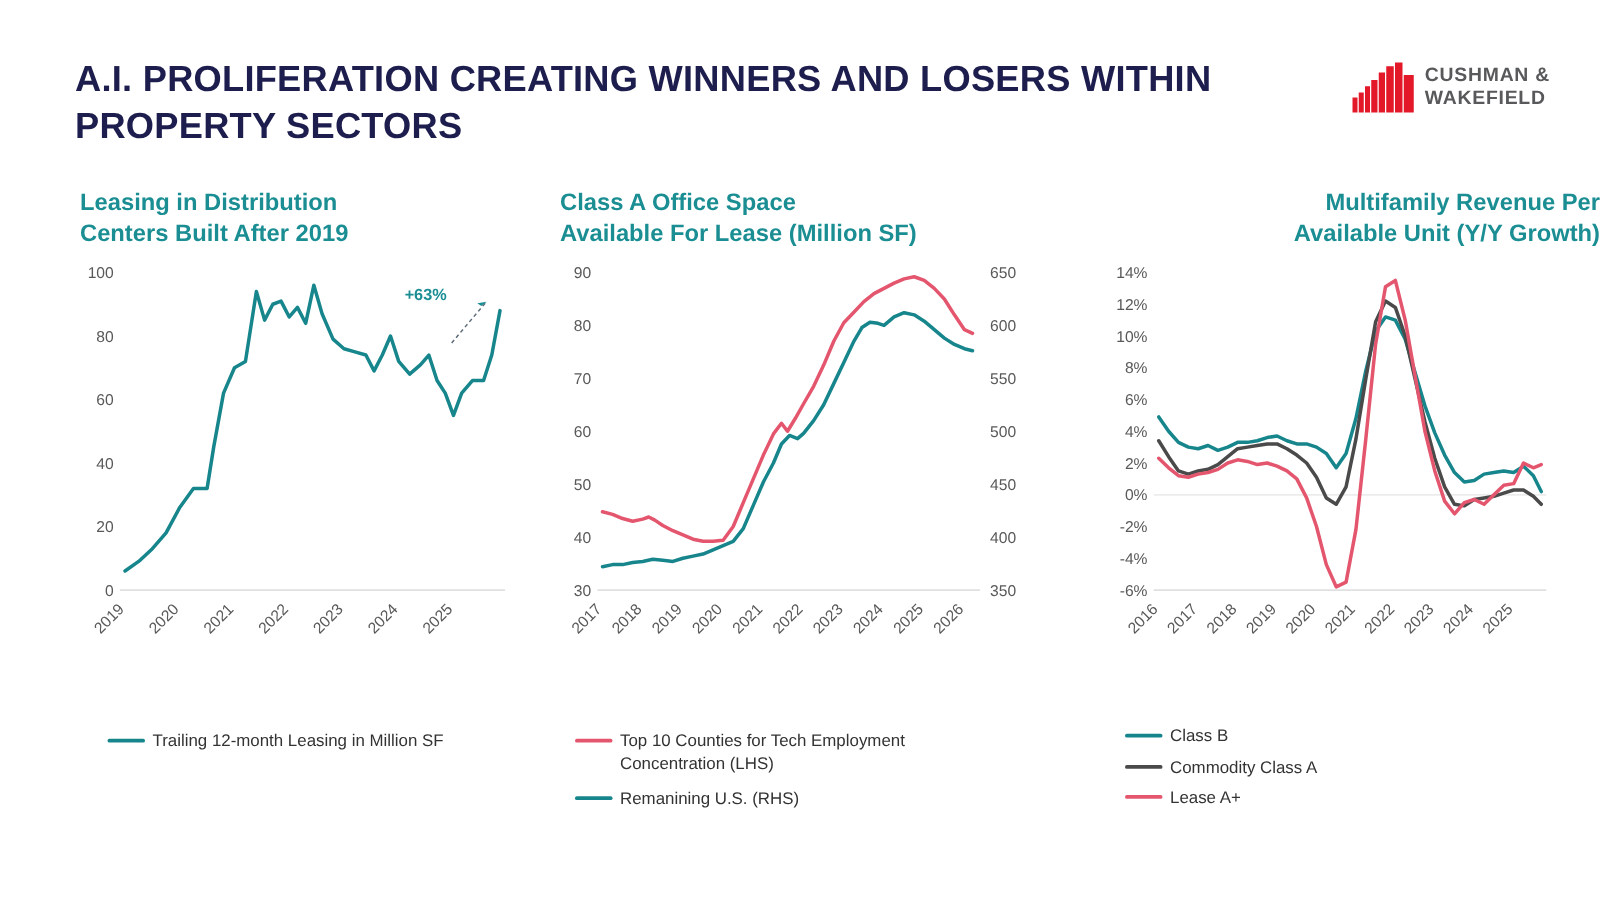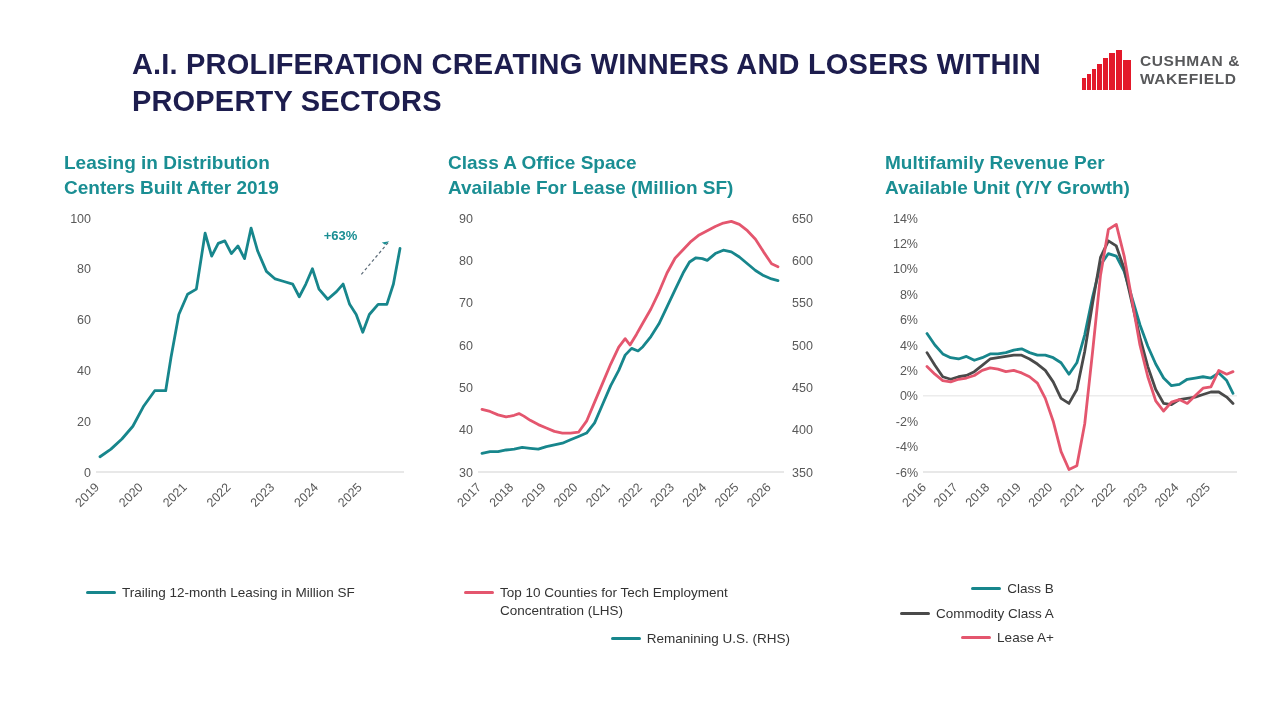--- a/index.html
+++ b/index.html
@@ -11,21 +11,21 @@
     font-family:"Liberation Sans", sans-serif;
     color:#23235b;
     overflow:hidden;
     position:relative;
   }
   .slide { position:relative; width:1280px; height:720px; }
 
   
   .header {
     position:absolute; left:60px; top:46px; right:40px;
-    display:flex; align-items:flex-start; justify-content:flex-end;
+    display:flex; align-items:flex-start; justify-content:space-between;
   }
   .title {
     font-size:29px; font-weight:bold; line-height:1.28;
     letter-spacing:0.2px;
     color:#1d1d4e; max-width:950px;
     text-transform:uppercase;
     margin:0;
   }
   .logo-wrap { display:flex; align-items:center; margin-top:4px; }
   .logo-mark { flex:0 0 auto; }
@@ -35,21 +35,21 @@
   }
 
   
   .charts {
     position:absolute; left:0; top:150px; width:1280px;
     display:flex;
   }
   .panel { position:relative; }
   .panel.p1 { width:410px; padding-left:64px; }
   .panel.p2 { width:430px; padding-left:38px; }
-  .panel.p3 { width:440px; padding-left:45px; }
+  .panel.p3 { width:440px; padding-left:45px;text-align:right; }
 
   .chart-title {
     font-size:19px; font-weight:bold; line-height:1.32;
     color:#1a8e93; margin:0 0 10px 0; white-space:pre-line;
   }
 
   .plot { position:relative; }
   svg { display:block; overflow:visible; }
 
   .tick-label { font-size:12.5px; fill:#595959; font-family:"Liberation Sans", sans-serif; }
@@ -59,21 +59,21 @@
     font-size:12.5px; fill:#595959; font-family:"Liberation Sans", sans-serif;
     text-anchor:end;
   }
   .annot {
     font-size:13px; font-weight:bold; fill:#1a8e93;
     font-family:"Liberation Sans", sans-serif;
   }
 
   
   .legend { margin-top:8px; }
-  .legend-row { display:flex; align-items:flex-start; margin-bottom:7px;justify-content:flex-end; }
+  .legend-row { display:flex; align-items:flex-start; margin-bottom:7px; }
   .legend-swatch {
     flex:0 0 auto; width:30px; height:3px; border-radius:2px;
     margin-top:7px; margin-right:6px;
   }
   .legend-label {
     font-size:13.5px; color:#333333; line-height:1.3;
     font-family:"Liberation Sans", sans-serif; max-width:290px;
   }
   .legend-1 { position:absolute; left:86px; top:576px; }
   .legend-2 { position:absolute; left:460px; top:576px; width:330px; }

